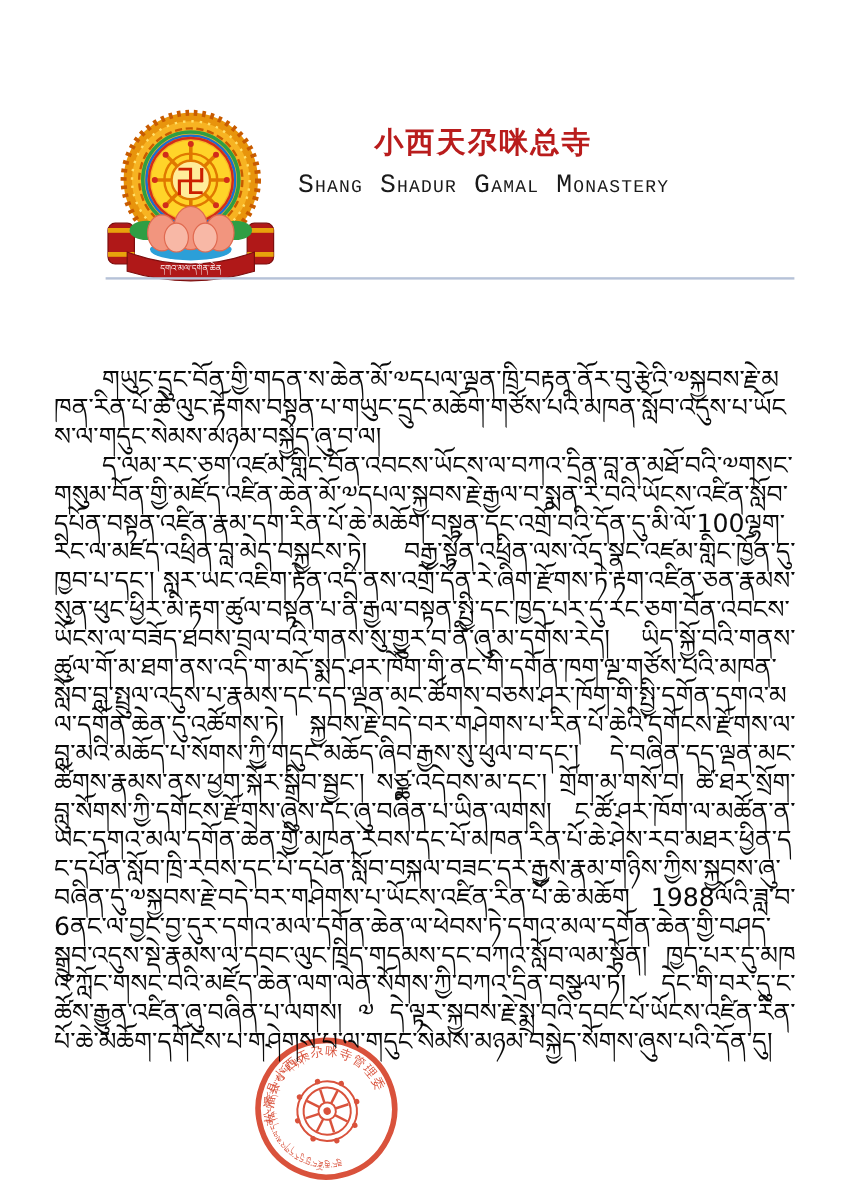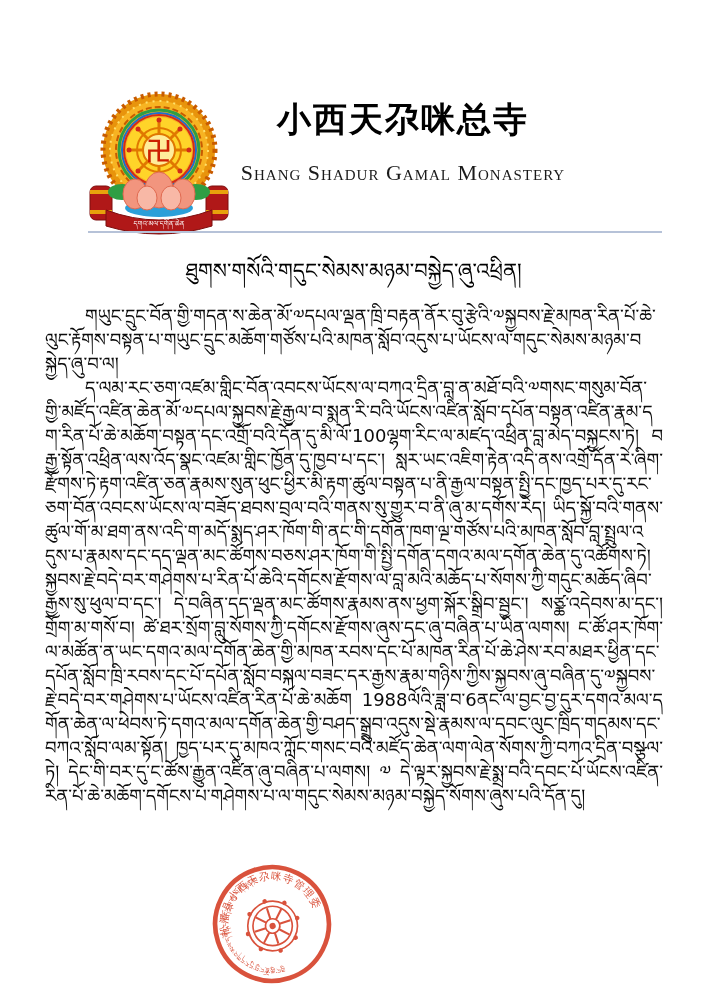--- a/index.html
+++ b/index.html
@@ -4,28 +4,28 @@
 <style>
   html,body{margin:0;padding:0;background:#888;}
   .page{
     position:relative;width:707px;height:1000px;margin:0 auto;
     background:#ffffff;overflow:hidden;
     font-family:"DejaVu Sans","Liberation Sans",sans-serif;color:#111;
   }
   .logo{position:absolute;left:88px;top:90px;width:142px;height:146px;}
   .header-text{position:absolute;left:238px;top:94px;width:330px;text-align:center;}
   .header-tibetan{font-size:26px;line-height:40px;color:#000;white-space:nowrap;}
-  .header-chinese{font-size:34px;font-weight:bold;letter-spacing:2px;line-height:46px;color:#000000;margin-top:2px;white-space:nowrap;}
-  .header-english{font-family:Liberation Serif, serif;font-variant:small-caps;
-    font-size:22px;letter-spacing:1px;line-height:26px;color:#1a1a1a;margin-top:18px;white-space:nowrap;}
+  .header-chinese{font-size:24px;font-weight:bold;letter-spacing:2px;line-height:46px;color:#b91c1c;margin-top:2px;white-space:nowrap;}
+  .header-english{font-family:Liberation Mono, monospace;font-variant:small-caps;
+    font-size:22px;letter-spacing:1px;line-height:26px;color:#1a1a1a;margin-top:0;white-space:nowrap;}
   .divider{position:absolute;left:88px;top:231px;width:574px;height:2px;background:#b6c2d8;}
   .doc-title{position:absolute;left:0;top:247px;width:707px;text-align:center;
     font-size:21px;color:#000;}
   .body-text{position:absolute;left:45px;top:304px;width:618px;
-    font-size:18px;line-height:24px;text-align:justify;
+    font-size:21px;line-height:24px;text-align:justify;
     word-break:break-all;overflow-wrap:anywhere;color:#0a0a0a;}
   .body-text p{margin:0;text-indent:40px;}
   .seal{position:absolute;left:210px;top:862px;width:124px;height:124px;
     mix-blend-mode:multiply;opacity:.92;}
 </style>
 </head>
 <body>
 
 <div class="page">
 
@@ -88,21 +88,20 @@
     </g>
   </svg>
 
   <div class="header-text">
     <div class="header-chinese">小西天尕咪总寺</div>
     <div class="header-english">Shang Shadur Gamal Monastery</div>
   </div>
 
   <div class="divider"></div>
 
-  <div class="doc-title">ཐུགས་གསོའི་གདུང་སེམས་མཉམ་བསྐྱེད་ཞུ་འཕྲིན།</div>
 
   <div class="body-text">
     <p>གཡུང་དྲུང་བོན་གྱི་གདན་ས་ཆེན་མོ་༧དཔལ་ལྡན་ཁྲི་བརྟན་ནོར་བུ་རྩེའི་༧སྐྱབས་རྗེ་མཁན་རིན་པོ་ཆེ་ལུང་རྟོགས་བསྟན་པ་གཡུང་དྲུང་མཆོག་གཙོས་པའི་མཁན་སློབ་འདུས་པ་ཡོངས་ལ་གདུང་སེམས་མཉམ་བསྐྱེད་ཞུ་བ་ལ།</p>
     <p>ད་ལམ་རང་ཅག་འཛམ་གླིང་བོན་འབངས་ཡོངས་ལ་བཀའ་དྲིན་བླ་ན་མཐོ་བའི་༧གསང་གསུམ་བོན་གྱི་མཛོད་འཛིན་ཆེན་མོ་༧དཔལ་སྐྱབས་རྗེ་རྒྱལ་བ་སྨན་རི་བའི་ཡོངས་འཛིན་སློབ་དཔོན་བསྟན་འཛིན་རྣམ་དག་རིན་པོ་ཆེ་མཆོག་བསྟན་དང་འགྲོ་བའི་དོན་དུ་མི་ལོ་100ལྷག་རིང་ལ་མཛད་འཕྲིན་བླ་མེད་བསྐྱངས་ཏེ། བརྒྱ་སྟོན་འཕྲིན་ལས་འོད་སྣང་འཛམ་གླིང་ཁྱོན་དུ་ཁྱབ་པ་དང་། སླར་ཡང་འཇིག་རྟེན་འདི་ནས་འགྲོ་དོན་རེ་ཞིག་རྫོགས་ཏེ་རྟག་འཛིན་ཅན་རྣམས་སུན་ཕུང་ཕྱིར་མི་རྟག་ཚུལ་བསྟན་པ་ནི་རྒྱལ་བསྟན་སྤྱི་དང་ཁྱད་པར་དུ་རང་ཅག་བོན་འབངས་ཡོངས་ལ་བཟོད་ཐབས་བྲལ་བའི་གནས་སུ་གྱུར་བ་ནི་ཞུ་མ་དགོས་རེད། ཡིད་སྐྱོ་བའི་གནས་ཚུལ་གོ་མ་ཐག་ནས་འདི་ག་མདོ་སྨད་ཤར་ཁོག་གི་ནང་གི་དགོན་ཁག་ལྔ་གཙོས་པའི་མཁན་སློབ་བླ་སྤྲུལ་འདུས་པ་རྣམས་དང་དད་ལྡན་མང་ཚོགས་བཅས་ཤར་ཁོག་གི་སྤྱི་དགོན་དགའ་མལ་དགོན་ཆེན་དུ་འཚོགས་ཏེ། སྐྱབས་རྗེ་བདེ་བར་གཤེགས་པ་རིན་པོ་ཆེའི་དགོངས་རྫོགས་ལ་བླ་མའི་མཆོད་པ་སོགས་ཀྱི་གདུང་མཆོད་ཞིབ་རྒྱས་སུ་ཕུལ་བ་དང་། དེ་བཞིན་དད་ལྡན་མང་ཚོགས་རྣམས་ནས་ཕྱག་སྐོར་སྒྲིབ་སྦྱང་། སཙྪ་འདེབས་མ་དང་། གྲོག་མ་གསོ་བ། ཚེ་ཐར་སྲོག་བླུ་སོགས་ཀྱི་དགོངས་རྫོགས་ཞུས་དང་ཞུ་བཞིན་པ་ཡིན་ལགས། ང་ཚོ་ཤར་ཁོག་ལ་མཚོན་ན་ཡང་དགའ་མལ་དགོན་ཆེན་གྱི་མཁན་རབས་དང་པོ་མཁན་རིན་པོ་ཆེ་ཤེས་རབ་མཐར་ཕྱིན་དང་དཔོན་སློབ་ཁྲི་རབས་དང་པོ་དཔོན་སློབ་བསྐལ་བཟང་དར་རྒྱས་རྣམ་གཉིས་ཀྱིས་སྐྱབས་ཞུ་བཞིན་དུ་༧སྐྱབས་རྗེ་བདེ་བར་གཤེགས་པ་ཡོངས་འཛིན་རིན་པོ་ཆེ་མཆོག 1988ལོའི་ཟླ་བ་6ནང་ལ་བྱང་བྱ་དུར་དགའ་མལ་དགོན་ཆེན་ལ་ཕེབས་ཏེ་དགའ་མལ་དགོན་ཆེན་གྱི་བཤད་སྒྲུབ་འདུས་སྡེ་རྣམས་ལ་དབང་ལུང་ཁྲིད་གདམས་དང་བཀའ་སློབ་ལམ་སྟོན། ཁྱད་པར་དུ་མཁའ་ཀློང་གསང་བའི་མཛོད་ཆེན་ལག་ལེན་སོགས་ཀྱི་བཀའ་དྲིན་བསྩལ་ཏེ། དེང་གི་བར་དུ་ང་ཚོས་རྒྱུན་འཛིན་ཞུ་བཞིན་པ་ལགས། ༧ དེ་ལྟར་སྐྱབས་རྗེ་སྨྲ་བའི་དབང་པོ་ཡོངས་འཛིན་རིན་པོ་ཆེ་མཆོག་དགོངས་པ་གཤེགས་པ་ལ་གདུང་སེམས་མཉམ་བསྐྱེད་སོགས་ཞུས་པའི་དོན་དུ།</p>
   </div>
 
   <svg class="seal" viewBox="0 0 120 120">
     <g transform="rotate(-18 60 60)" fill="none" stroke="#d6432b">
       <circle cx="60" cy="60" r="55" stroke-width="4.5"></circle>
       <defs>

